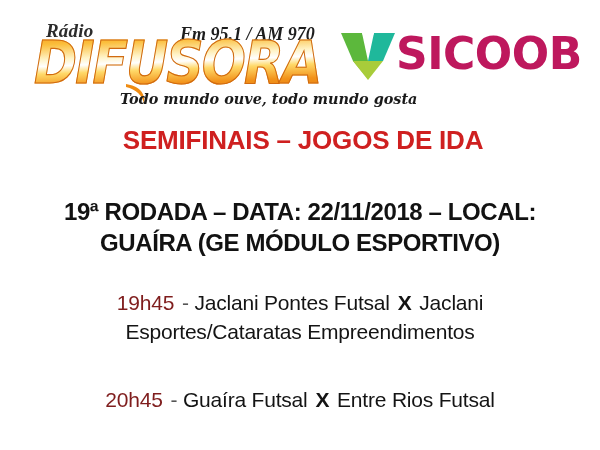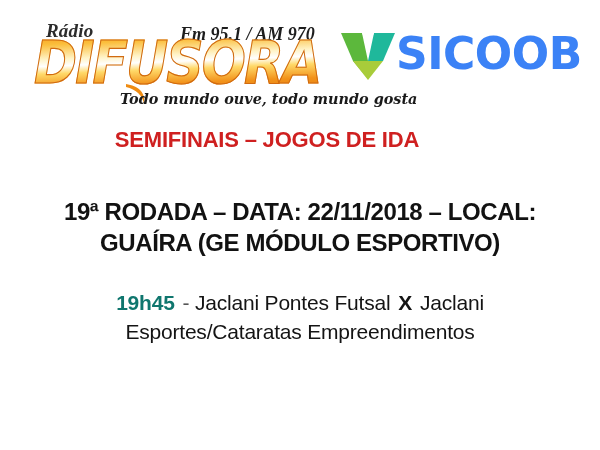--- a/index.html
+++ b/index.html
@@ -125,38 +125,39 @@
     height: 52px;
   }
   .sicoob-word {
     position: absolute;
     left: 56px;
     top: 5px;
     font-family: "DejaVu Sans", sans-serif;
     font-weight: 700;
     font-size: 44px;
     line-height: 50px;
-    color: #3b82f6;
+    color: #be185d;
     letter-spacing: -0.5px;
     white-space: nowrap;
   }
 
   
   .title-semifinais {
     position: absolute;
     left: 0;
     top: 127px;
     width: 534px;
     text-align: center;
     font-family: "Liberation Sans", sans-serif;
     font-weight: 700;
-    font-size: 22px;
+    font-size: 26px;
     line-height: 26px;
     color: #cf2020;
     letter-spacing: -0.2px;
+    padding-left: 36px;
   }
 
   .title-rodada {
     position: absolute;
     left: 40px;
     top: 196px;
     width: 520px;
     text-align: center;
     font-family: "Liberation Sans", sans-serif;
     font-weight: 700;
@@ -178,22 +179,22 @@
     font-family: "Liberation Sans", sans-serif;
     font-size: 21px;
     line-height: 29px;
     color: #141414;
     letter-spacing: -0.2px;
   }
   .match + .match {
     margin-top: 39px;
   }
   .match-time {
-    font-weight: 700;
-    color: #0f766e;
+    font-weight: 400;
+    color: #7f1d1d;
   }
   .match-dash {
     color: #555555;
   }
   .match-vs {
     font-weight: 700;
     color: #141414;
   }
   .nbsp-pad {
     letter-spacing: 2px;
@@ -237,16 +238,20 @@
 
   <div class="title-rodada">19ª RODADA – DATA: 22/11/2018 – LOCAL: GUAÍRA (GE MÓDULO ESPORTIVO)</div>
 
   <div class="matches">
 
     <div class="match">
       <span class="match-time">19h45</span><span class="nbsp-pad"> </span><span class="match-dash">-</span>
       <span>Jaclani Pontes Futsal</span><span class="nbsp-pad">  </span><span class="match-vs">X</span><span class="nbsp-pad">  </span><span>Jaclani Esportes/Cataratas Empreendimentos</span>
     </div>
 
+    <div class="match">
+      <span class="match-time">20h45</span><span class="nbsp-pad"> </span><span class="match-dash">-</span>
+      <span>Guaíra Futsal</span><span class="nbsp-pad">  </span><span class="match-vs">X</span><span class="nbsp-pad">  </span><span>Entre Rios Futsal</span>
+    </div>
 
   </div>
 
 </div>
 
 </body></html>

